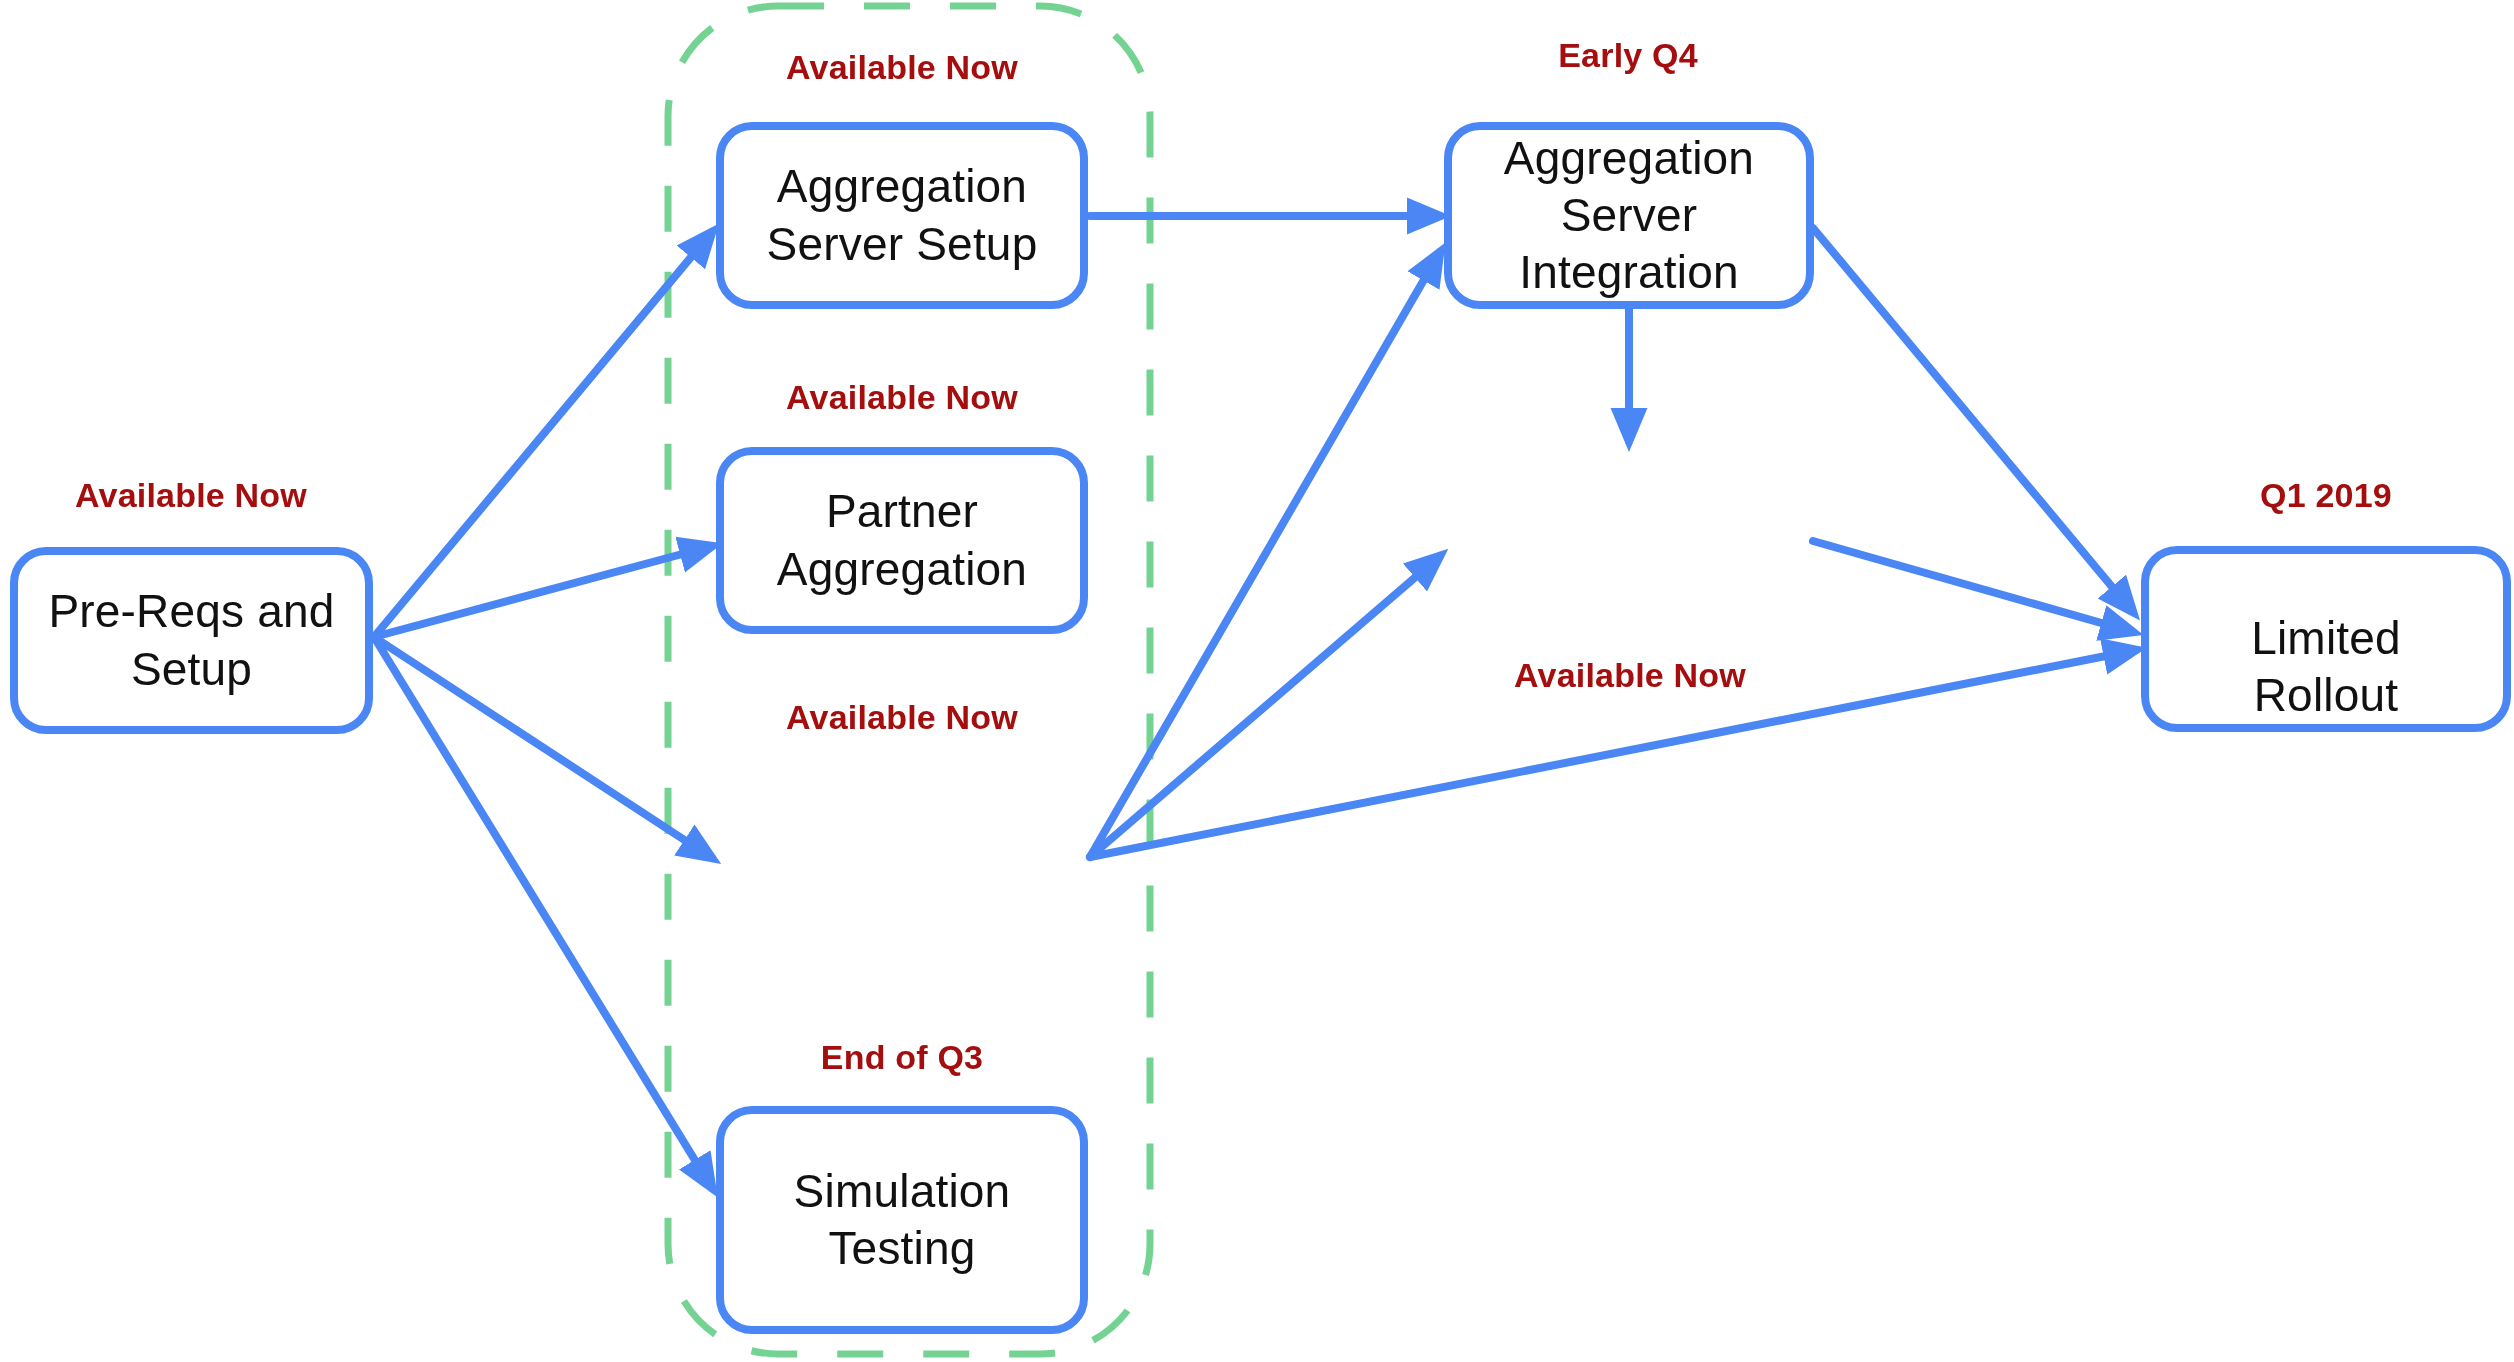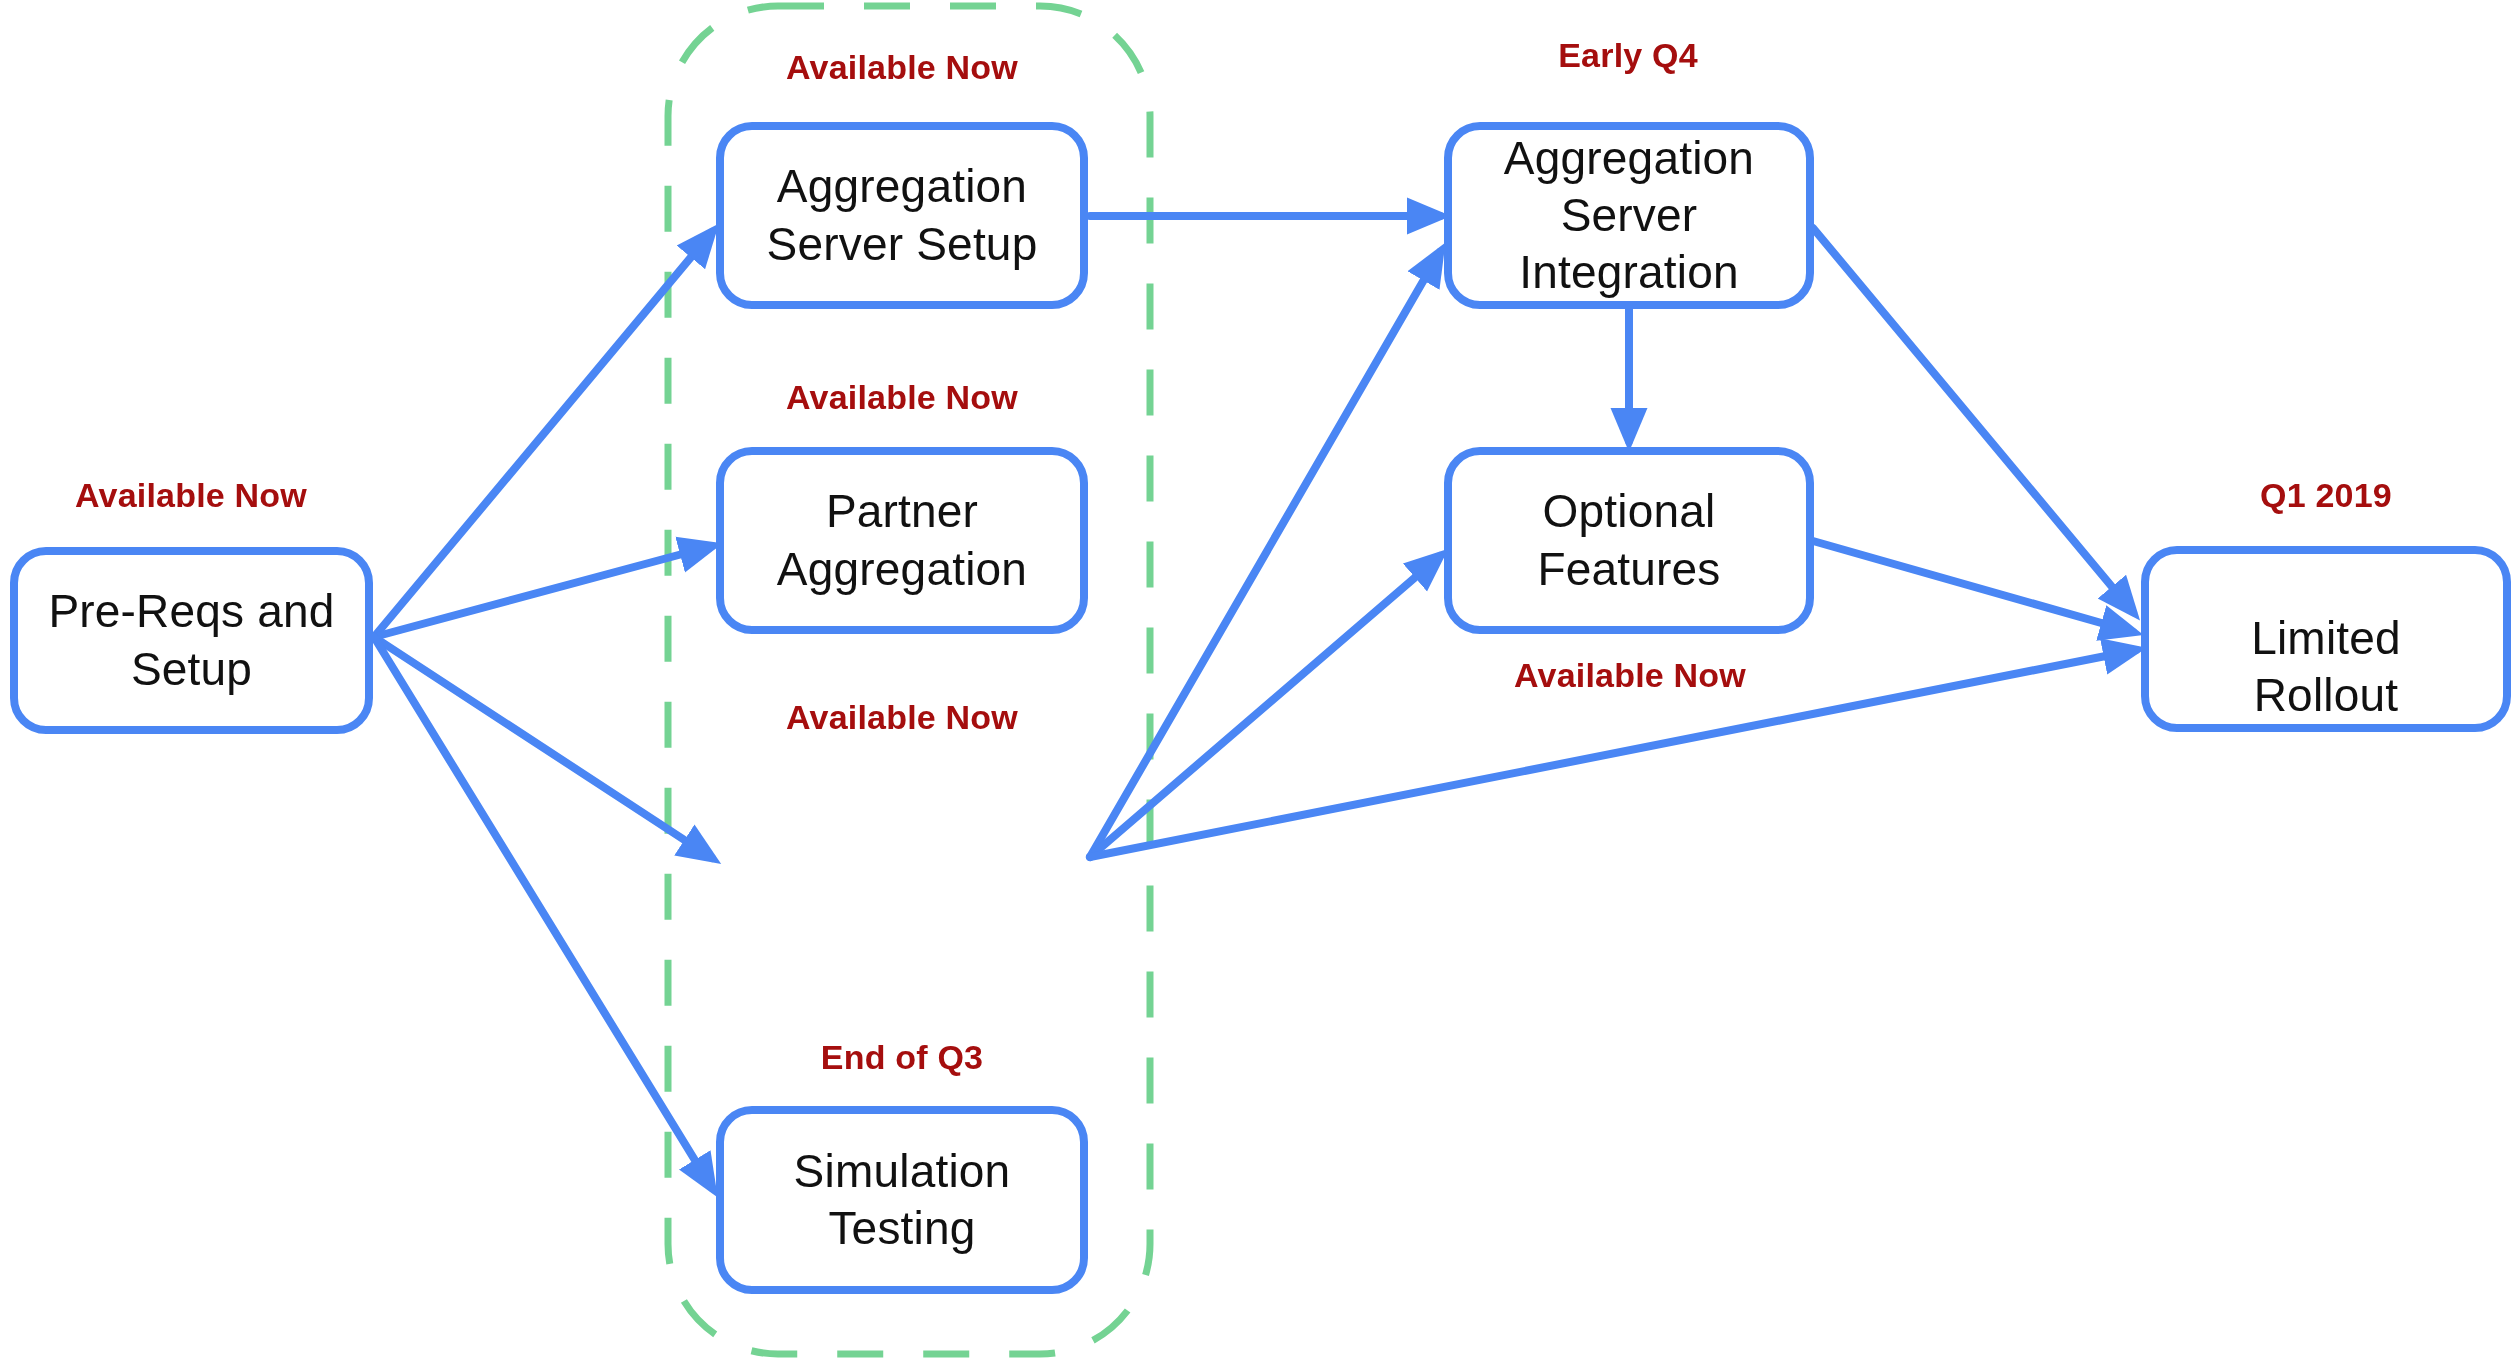--- a/index.html
+++ b/index.html
@@ -122,34 +122,30 @@
     <span class="node-label">Aggregation
 Server Setup</span>
   </div>
 
   <div class="node" style="left:716px;  top:447px;  width:372px; height:187px;">
     <span class="node-label">Partner
 Aggregation</span>
   </div>
 
 
-  <div class="node" style="left:716px;  top:1106px; width:372px; height:188px;">
+  <div class="node" style="left:716px;  top:1106px; width:372px; height:228px;">
     <span class="node-label">Simulation
 Testing</span>
   </div>
 
   <div class="node" style="left:1444px; top:122px;  width:370px; height:187px;">
     <span class="node-label">Aggregation
 Server
 Integration</span>
   </div>
 
-  <div class="node" style="left:1444px; top:447px;  width:370px; height:187px;">
-    <span class="node-label">Optional
-Features</span>
-  </div>
 
   <div class="node" style="left:2141px; top:546px;  width:370px; height:186px;align-items:flex-end;">
     <span class="node-label">Limited
 Rollout</span>
   </div>
 
 </div>
 
 </body></html>

